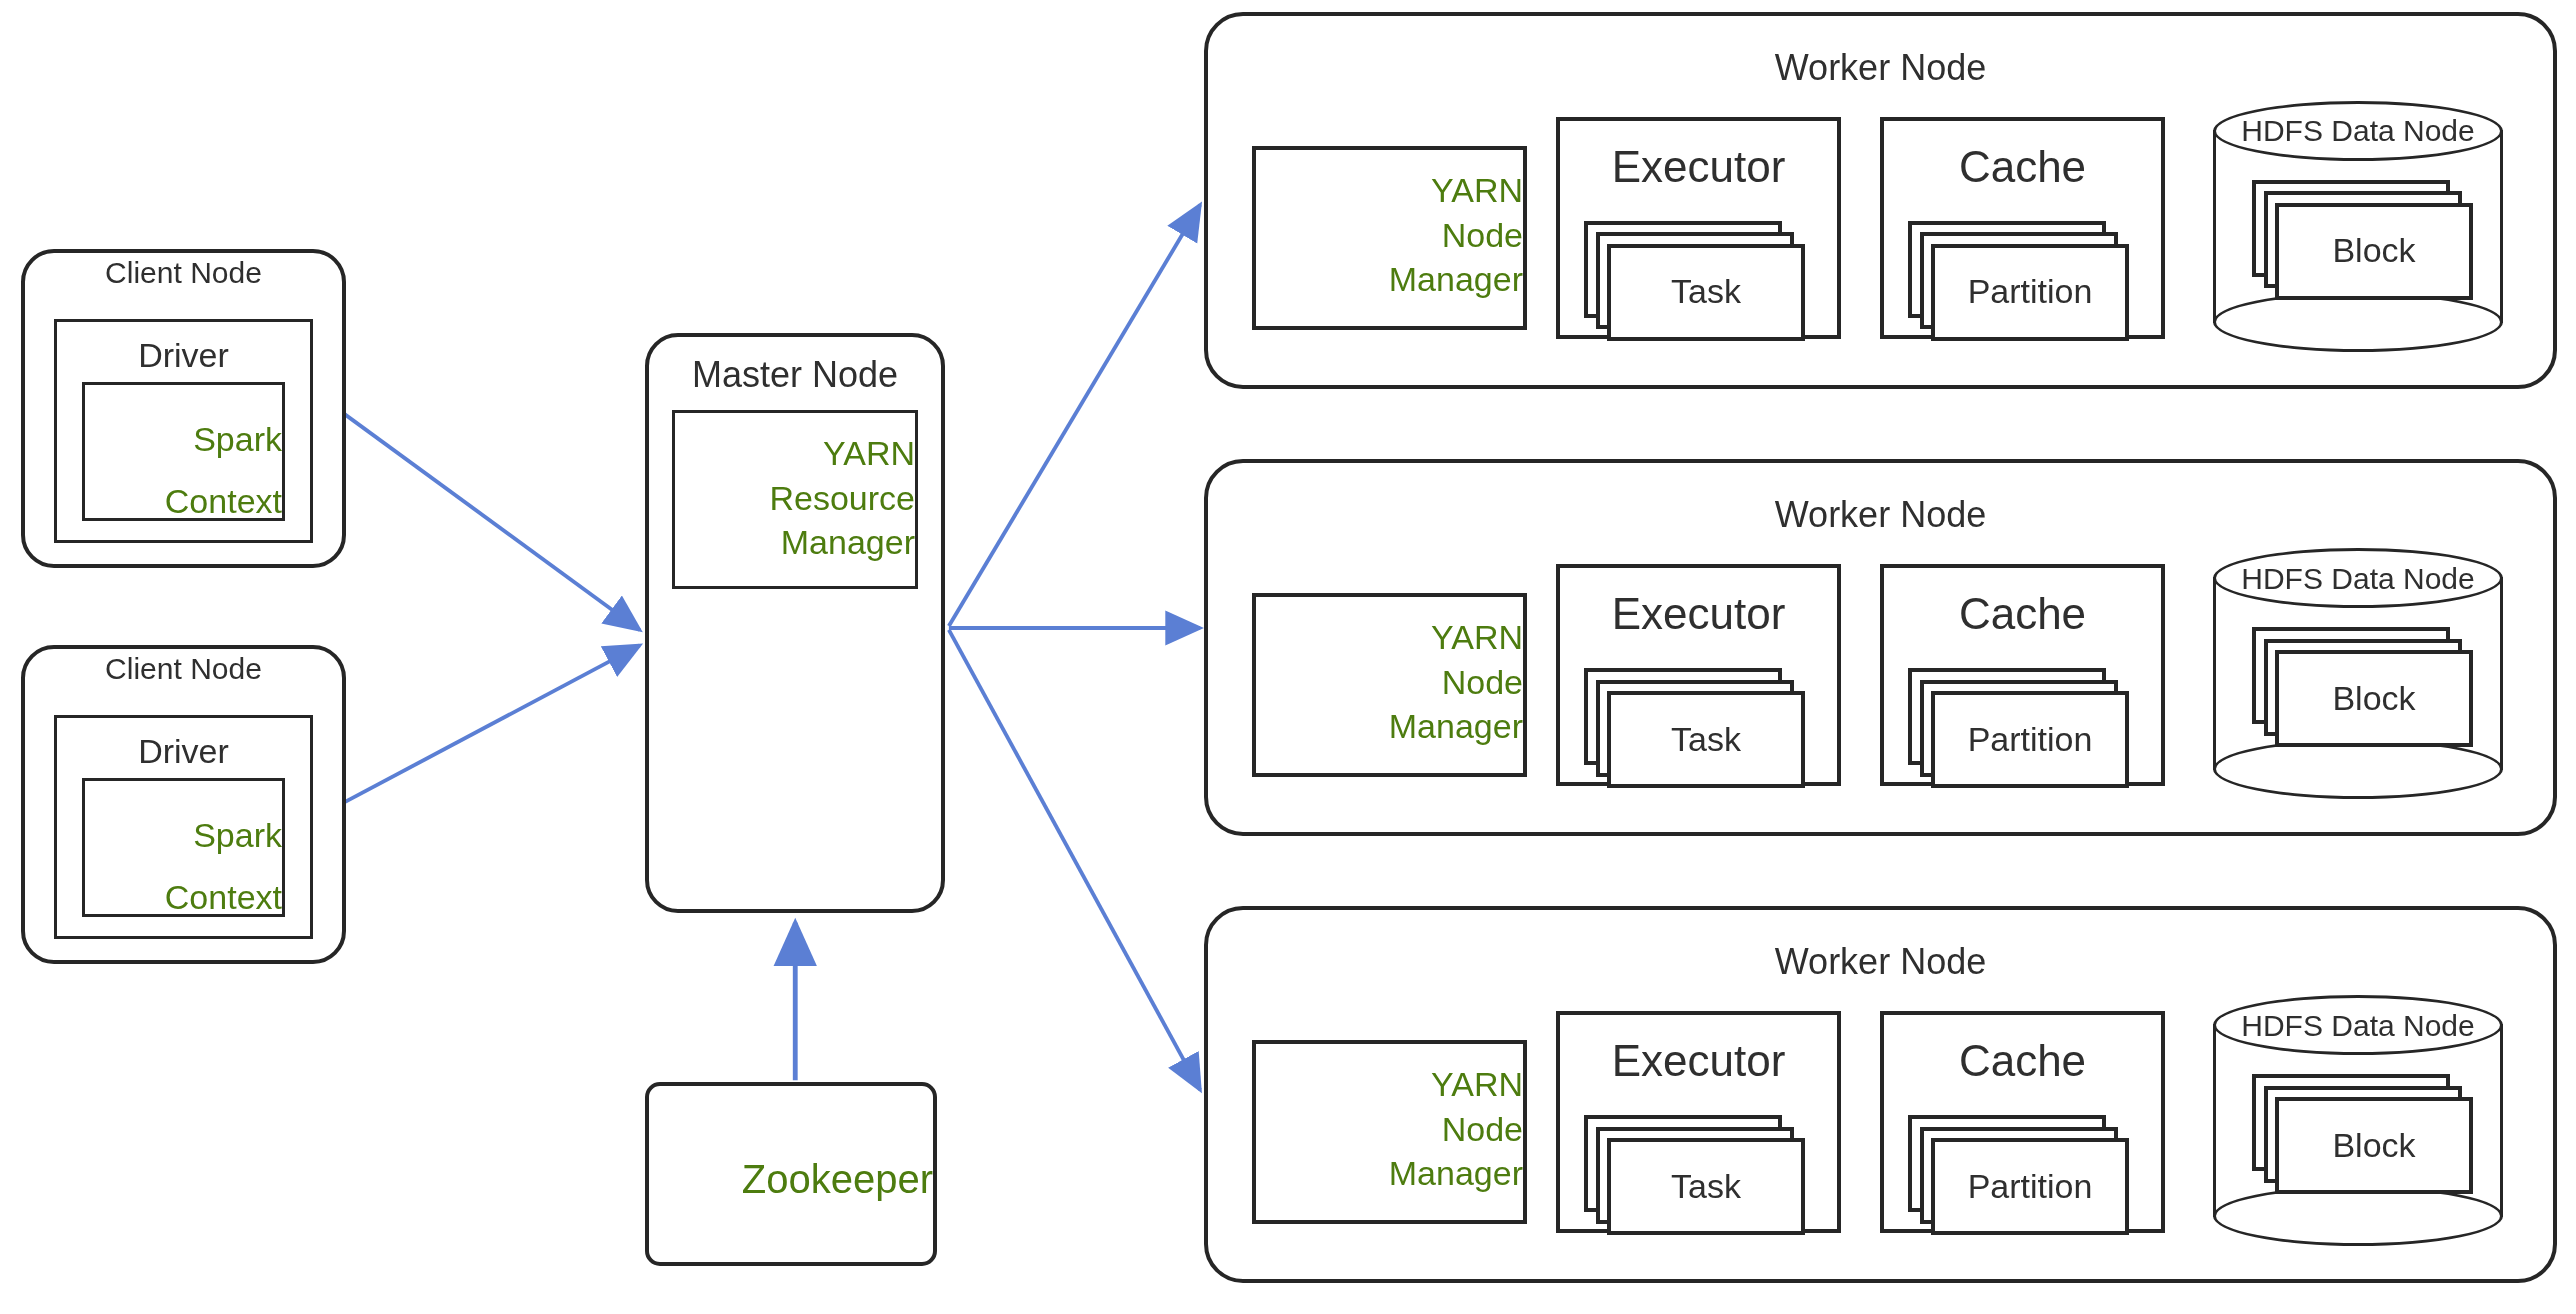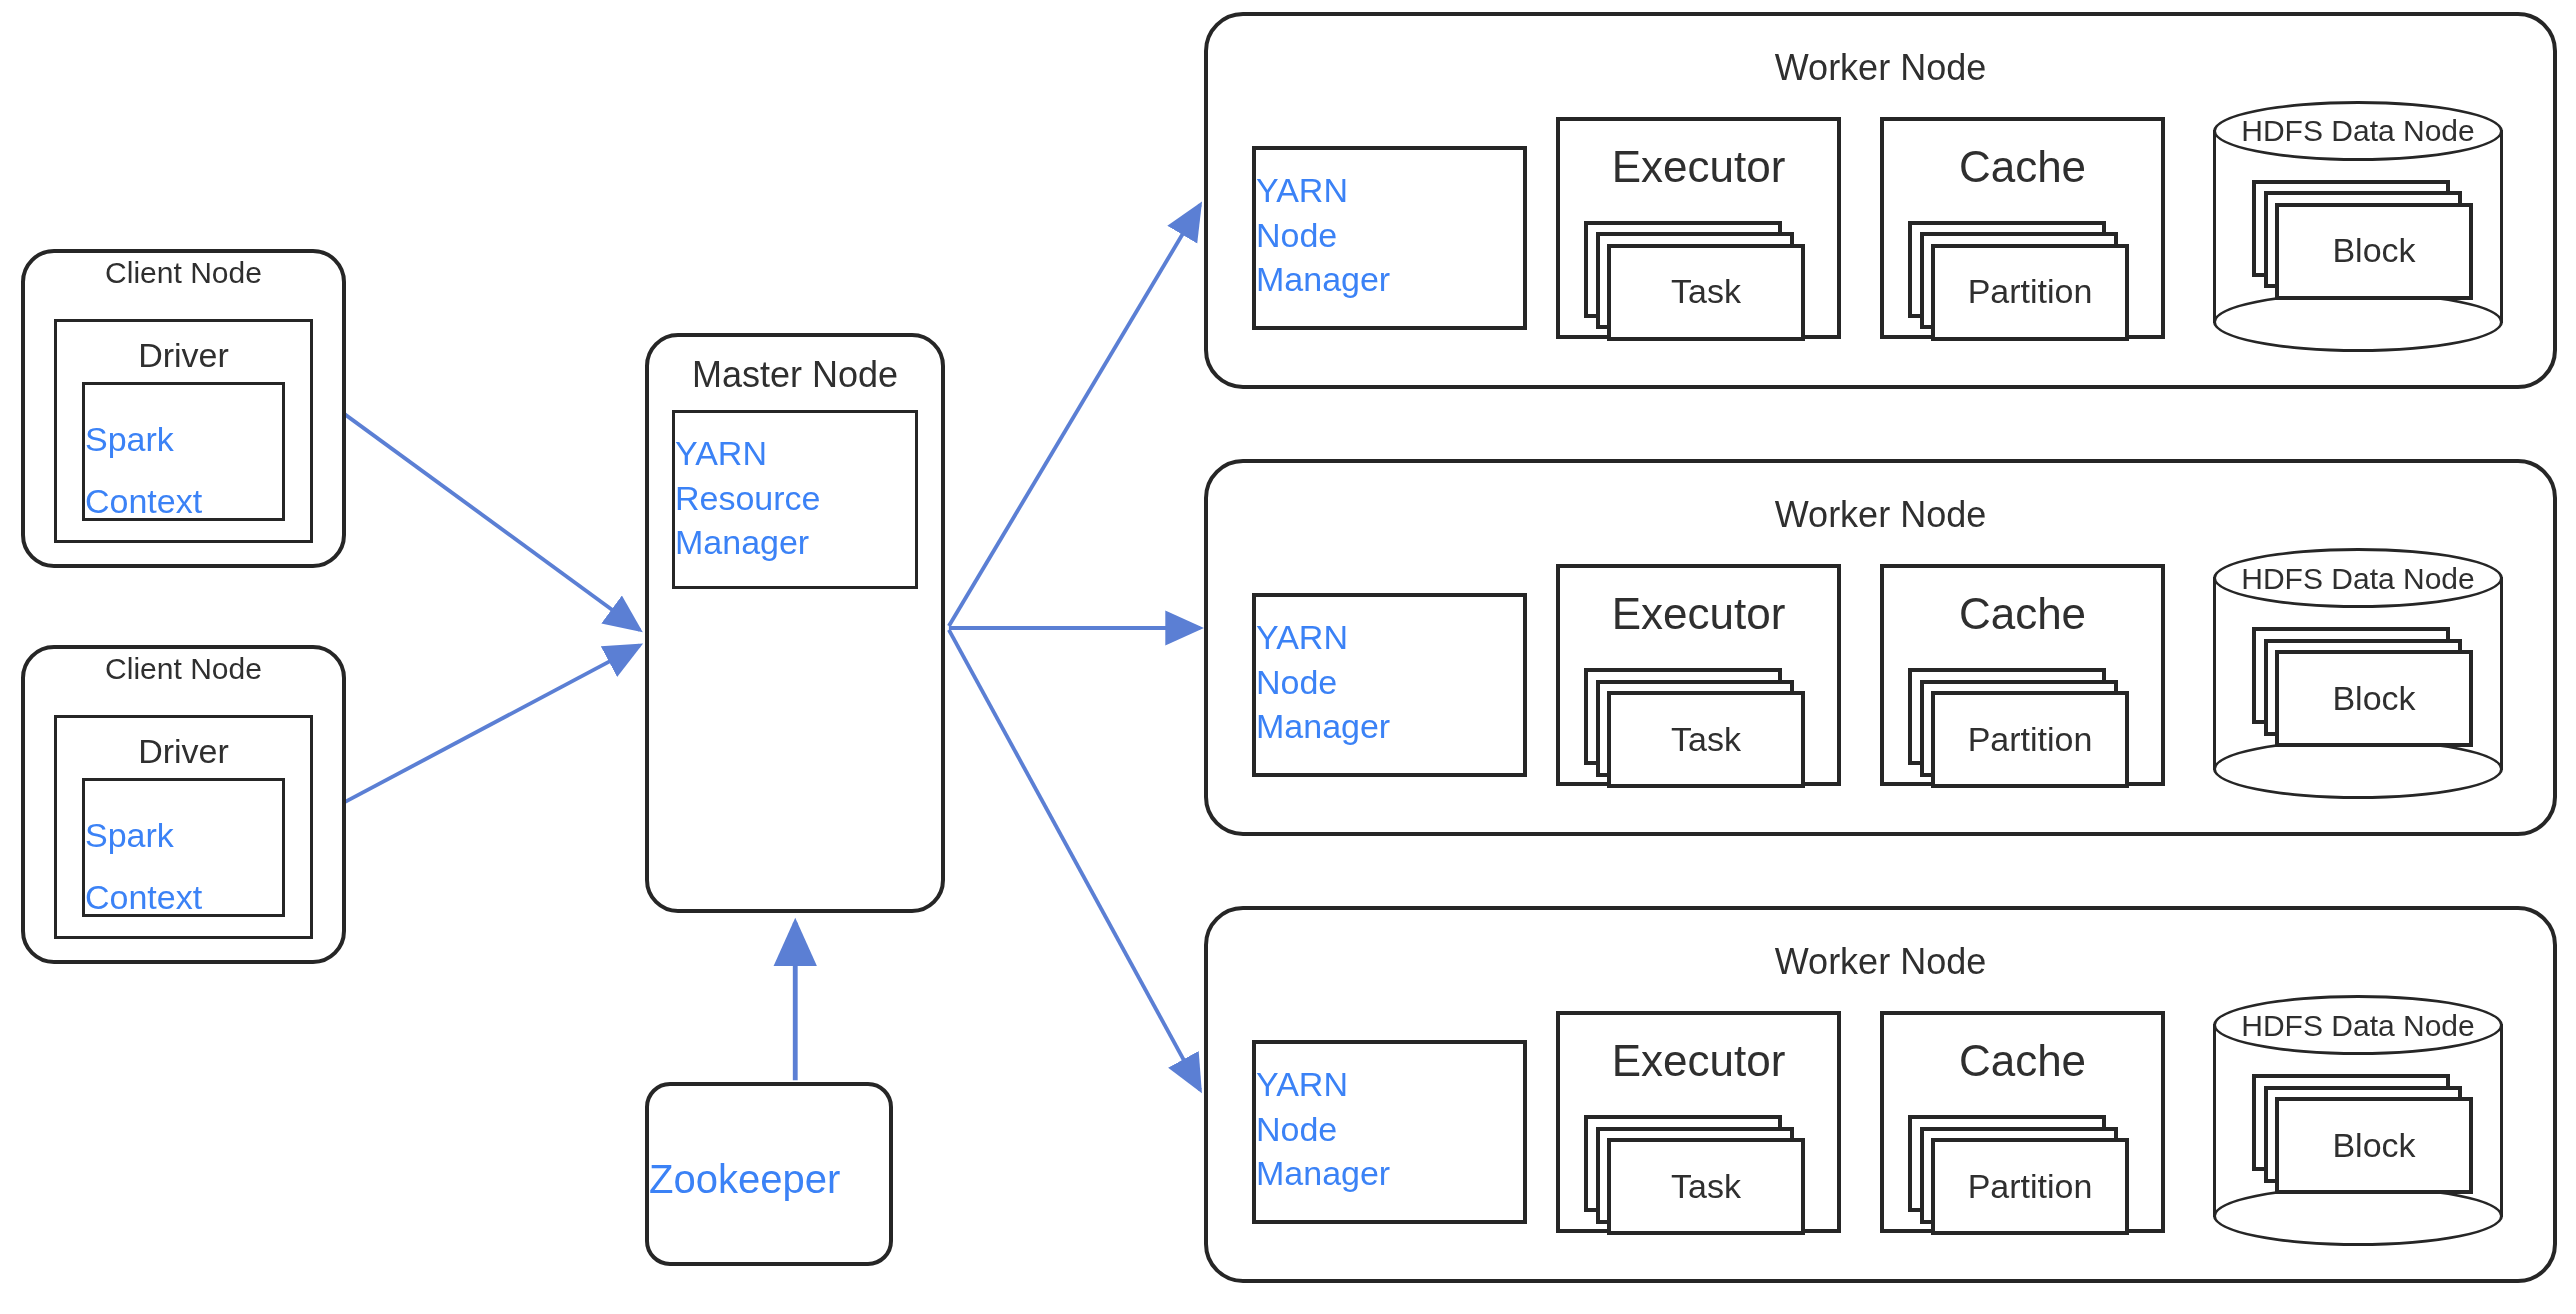--- a/index.html
+++ b/index.html
@@ -41,23 +41,23 @@
     right: 0;
     text-align: center;
     font-weight: 400;
     color: #2f2f2f;
     white-space: nowrap;
   }
   .ctr {
     position: absolute;
     left: 0;
     right: 0;
-    text-align: left;
+    text-align: right;
     white-space: nowrap;
-    color: #3b82f6;
+    color: #4d7c0f;
   }
 
   
   .client-node { width: 325px; height: 319px; }
   .client-title { top: 3px; font-size: 30px; }
   .driver-box {
     left: 29px; right: 29px; top: 66px; bottom: 21px;
     width: auto; height: auto;
     border-width: 3.9px;
   }
@@ -79,22 +79,22 @@
     left: 23px; right: 23px;
     width: auto;
     border-width: 3.9px;
   }
   .rm-box { top: 73px; height: 179px; }
   .nm-box { top: 372px; height: 159px; }
   .ml1 { font-size: 34px; }
 
   
   .zookeeper {
-    left: 645px; top: 1082px; width: 248px; height: 184px;
-    border-radius: 25px;
+    left: 645px; top: 1082px; width: 292px; height: 184px;
+    border-radius: 15px;
   }
   .zk-label { top: 71px; font-size: 40px; }
 
   
   .worker-node {
     left: 1204px; width: 1353px; height: 377px;
     border-radius: 39px;
   }
   .worker-title { top: 31px; font-size: 36px; }
 

